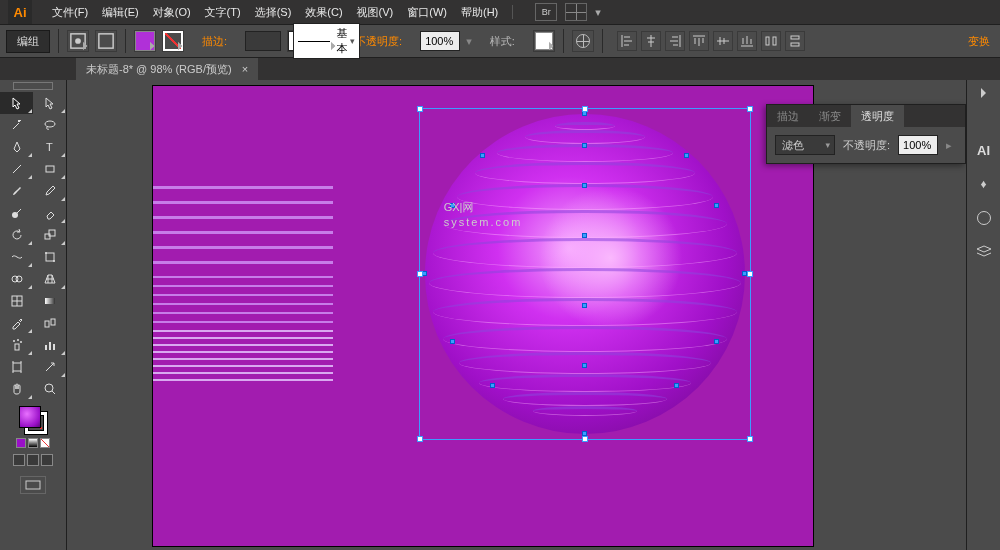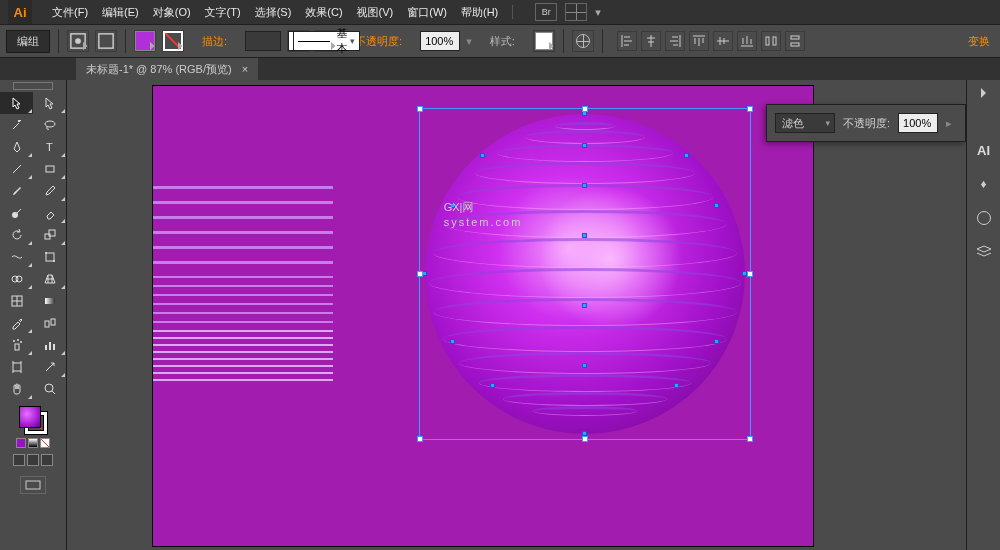--- a/index.html
+++ b/index.html
@@ -20,21 +20,21 @@
 .cb-iconbtn{width:22px;height:22px;background:#4b4b4b;border:1px solid #3a3a3a;display:flex;align-items:center;justify-content:center;cursor:pointer;position:relative}
 .cb-iconbtn.dd::after{content:"";position:absolute;right:2px;bottom:2px;border:3px solid transparent;border-top-color:#aaa;border-right-color:#aaa;width:0;height:0;transform:rotate(45deg)}
 .fill-swatch{width:20px;height:20px;background:#b030d8;border:1px solid #888}
 .stroke-swatch{width:20px;height:20px;border:2px solid #fff;background:#4b4b4b;position:relative}
 .stroke-swatch::after{content:"";position:absolute;inset:0;background:linear-gradient(45deg,transparent 45%,#e33 45%,#e33 55%,transparent 55%)}
 .cb-text{color:#ff8a00;margin:0 12px}
 .cb-text.gray{color:#bbb}
 .stroke-field{width:36px;height:20px;background:#3a3a3a;border:1px solid #222;color:#888;padding:0 4px;display:flex;align-items:center}
 .stroke-line{width:80px;height:20px;background:#fff;border:1px solid #222;display:flex;align-items:center;padding:0 4px}
 .stroke-line .ln{flex:1;height:1px;background:#000}
-.basic-pill{width:90px;height:20px;background:#fff;border:1px solid #222;display:flex;align-items:center;color:#000;padding:0 4px;position:relative}
+.basic-pill{width:90px;height:36px;background:#fff;border:1px solid #222;display:flex;align-items:center;color:#000;padding:0 4px;position:relative}
 .basic-pill .bln{width:40px;height:1px;background:#000;margin-right:6px}
 .basic-pill::after{content:"▾";position:absolute;right:4px;color:#555;font-size:9px}
 .pct-field{width:40px;height:20px;background:#ededed;border:1px solid #222;color:#000;display:flex;align-items:center;padding:0 4px}
 .mini-swatch{width:18px;height:18px;background:#fff;border:1px solid #888}
 .align-strip{display:flex;gap:4px;margin-left:6px}
 .align-btn{width:20px;height:20px;border:1px solid #3a3a3a;display:flex;align-items:center;justify-content:center;position:relative}
 .align-btn svg{width:14px;height:14px}
 .cb-right{margin-left:auto;color:#ff8a00;padding-right:4px}
 .tabbar{height:22px;background:#333232;display:flex;align-items:center;padding-left:76px}
 .doc-tab{background:#4b4b4b;height:22px;display:flex;align-items:center;padding:0 10px;gap:10px;color:#ddd}
@@ -201,21 +201,21 @@
           <rect x="3" y="2" width="8" height="3" fill="none" stroke="#ccc"></rect>
           <rect x="3" y="9" width="8" height="3" fill="none" stroke="#ccc"></rect>
         </svg>
       </div>
   </div>
   <span class="cb-right">变换</span>
 </div>
 
 <div class="tabbar">
   <div class="doc-tab">
-    <span>未标题-1* @ 87% (RGB/预览)</span>
+    <span>未标题-8* @ 98% (RGB/预览)</span>
     <span class="x">×</span>
   </div>
 </div>
 
 <div class="workspace">
 
   <div class="two-col">
     <div class="tool-dbl"></div>
     <div class="tool-row">
       <div class="tool-btn active">
@@ -523,20 +523,25 @@
       <div class="watermark">
         <span>GX|网</span>
         <span class="s">system.com</span>
       </div>
     </div>
   </div>
 
 </div>
 
 <div class="panel">
+  <div class="panel-tabs">
+    <div class="ptab">描边</div>
+    <div class="ptab">渐变</div>
+    <div class="ptab active">透明度</div>
+  </div>
   <div class="panel-body">
     <div class="blend-dd">滤色</div>
     <span>不透明度:</span>
     <div class="pct-field">100%</div>
     <span style="color:#888">▸</span>
   </div>
 </div>
 
 <div class="right-strip">
   <div class="tri" style="margin-top:4px"></div>

